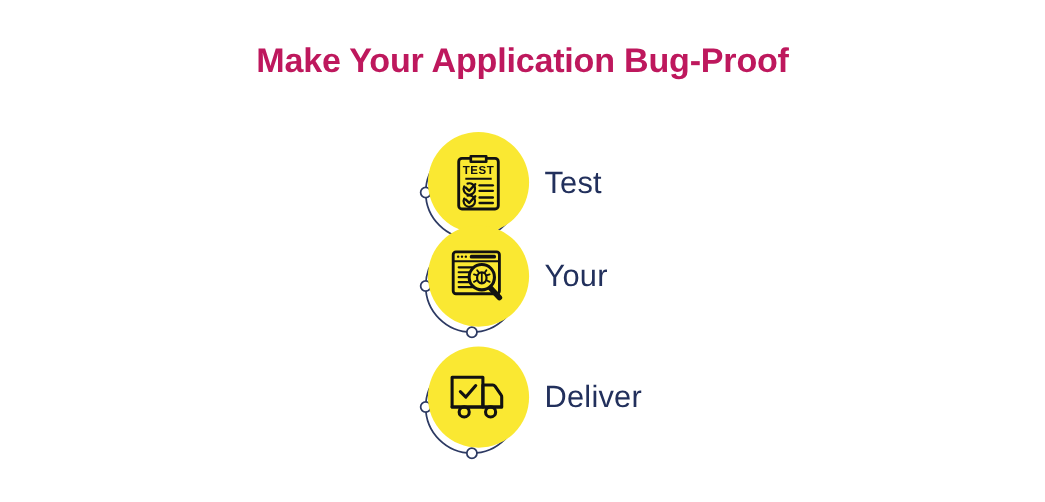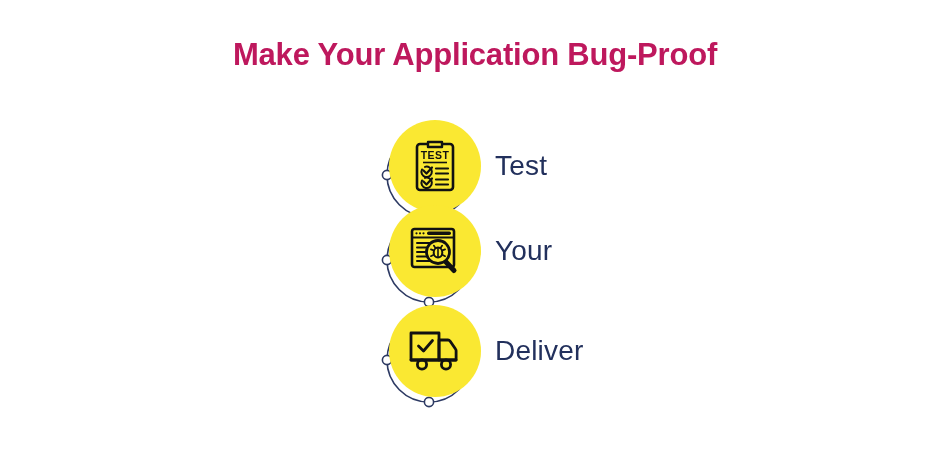--- a/index.html
+++ b/index.html
@@ -47,21 +47,21 @@
   }
 
   .step {
     position: absolute;
     left: 0;
     width: 420px;
     height: 100px;
   }
   .step-1 { top: 20px; }
   .step-2 { top: 105px; }
-  .step-3 { top: 205px; }
+  .step-3 { top: 215px; }
 
   
   .ring {
     position: absolute;
     left: 6px;
     top: 9px;
     width: 96px;
     height: 96px;
     pointer-events: none;
   }

